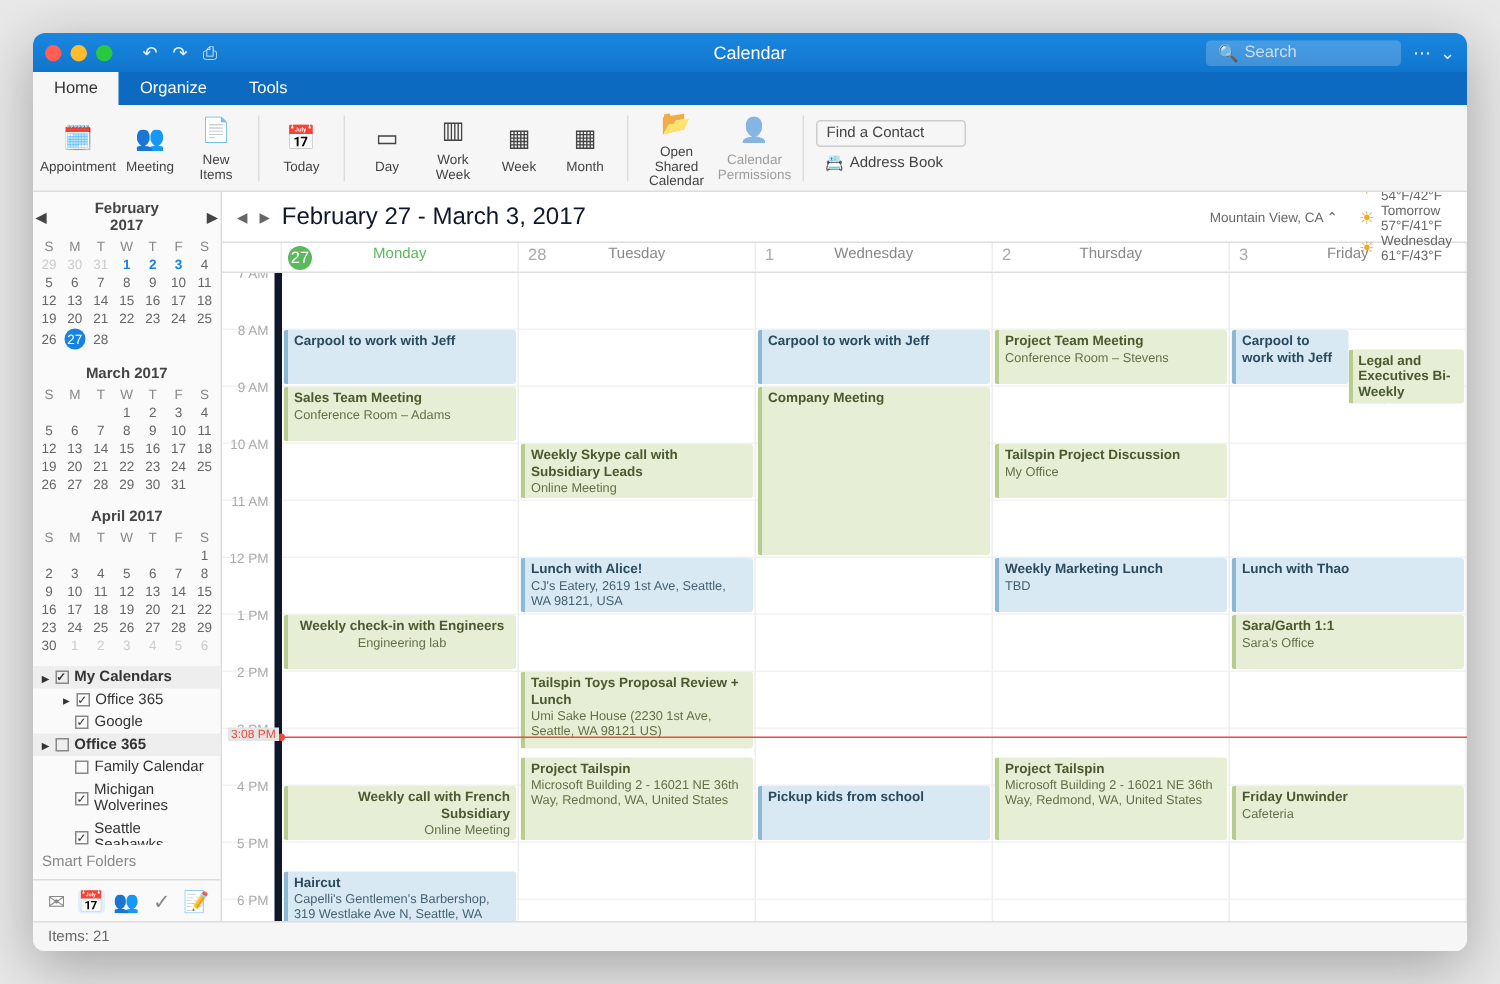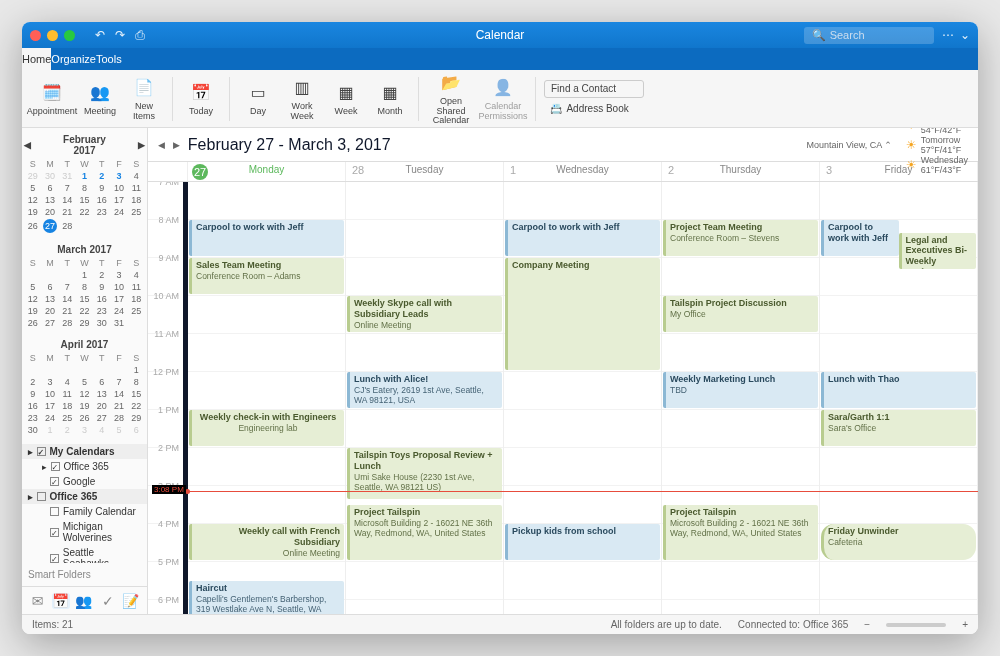--- a/index.html
+++ b/index.html
@@ -6,21 +6,21 @@
 body{background:#e8e8e8;display:flex;justify-content:center;align-items:center;height:656px;width:1000px}
 .window{width:956px;height:612px;background:#fff;border-radius:8px;box-shadow:0 10px 40px rgba(0,0,0,.3);overflow:hidden;display:flex;flex-direction:column}
 .titlebar{height:26px;background:linear-gradient(#1a86e0,#1076cc);display:flex;align-items:center;padding:0 8px;color:#fff;font-size:12px;position:relative}
 .traffic{display:flex;gap:6px}
 .dot{width:11px;height:11px;border-radius:50%}
 .dot.r{background:#ff5f57}.dot.y{background:#ffbd2e}.dot.g{background:#28c940}
 .titlebar-icons{display:flex;gap:10px;margin-left:20px;font-size:12px;opacity:.9}
 .title{position:absolute;left:50%;transform:translateX(-50%);font-size:12px}
 .search-box{margin-left:auto;background:rgba(255,255,255,.2);border-radius:3px;padding:2px 8px;width:130px;font-size:11px;color:#cde;display:flex;align-items:center;gap:4px}
 .tabs{height:22px;background:#0c6bc0;display:flex;align-items:stretch;font-size:11px}
-.tab{padding:0 0;color:#fff;display:flex;align-items:center;cursor:pointer}
+.tab{padding:0 14px;color:#fff;display:flex;align-items:center;cursor:pointer}
 .tab.active{background:#f6f6f6;color:#333}
 .ribbon{height:58px;background:#f6f6f6;border-bottom:1px solid #ddd;display:flex;align-items:center;padding:4px 6px;gap:4px}
 .ribbon-btn{display:flex;flex-direction:column;align-items:center;width:48px;font-size:9px;color:#444;cursor:pointer;text-align:center;line-height:1.1}
 .ribbon-btn.sm{width:40px}
 .ribbon-icon{width:24px;height:24px;margin-bottom:2px;display:flex;align-items:center;justify-content:center;font-size:16px}
 .ribbon-sep{width:1px;height:44px;background:#ddd;margin:0 4px}
 .ribbon-right{display:flex;flex-direction:column;gap:2px;font-size:10px;color:#444}
 .ribbon-right-item{display:flex;align-items:center;gap:4px;padding:2px 6px;border:1px solid #ccc;border-radius:3px;height:18px;width:100px}
 .ribbon-right-item.plain{border:none}
 .content{flex:1;display:flex;overflow:hidden}
@@ -63,21 +63,21 @@
 .time-slot span{position:relative;top:-5px}
 .days{flex:1;display:flex;position:relative}
 .day-col{flex:1;border-right:1px solid #eee;position:relative}
 .event{position:absolute;left:1px;right:1px;border-radius:2px;padding:2px 4px;font-size:9px;line-height:1.2;overflow:hidden;border-left:3px solid}
 .event.blue{background:#d9e9f3;border-left-color:#8cb8d4;color:#2a4a5e}
 .event.green{background:#e6eed5;border-left-color:#b8cc8f;color:#4a5a2e}
 .event .t{font-weight:600}
 .event .loc{font-size:8.5px;opacity:.85}
 .now-line{position:absolute;left:0;right:0;height:1px;background:#e74c3c;z-index:5}
 .now-line::before{content:"";position:absolute;left:-3px;top:-2px;width:5px;height:5px;background:#e74c3c;border-radius:50%}
-.now-label{position:absolute;left:-36px;top:-6px;font-size:8px;color:#e74c3c;background:#000000;padding:0 2px}
+.now-label{position:absolute;left:-36px;top:-6px;font-size:8px;color:#e74c3c;background:#e5e5e5;padding:0 2px}
 .statusbar{height:20px;background:#f6f6f6;border-top:1px solid #ddd;display:flex;align-items:center;padding:0 10px;font-size:10px;color:#666}
 .statusbar .right{margin-left:auto;display:flex;gap:16px;align-items:center}
 .arrow{font-size:9px;cursor:pointer}
 </style>
 </head>
 <body>
 
 <div class="window">
  <div class="titlebar">
   <div class="traffic">
@@ -597,36 +597,29 @@
                 <div class="t">Legal and Executives Bi-Weekly</div>
                 <div class="loc">Conference Room -</div>
               </div>
               <div class="event blue" style="top: 190px; height: 36px;">
                 <div class="t">Lunch with Thao</div>
               </div>
               <div class="event green" style="top: 228px; height: 36px;">
                 <div class="t">Sara/Garth 1:1</div>
                 <div class="loc">Sara's Office</div>
               </div>
-              <div class="event green" style="top: 342px; height: 36px; border-radius: 13px;">
+              <div class="event green" style="top: 342px; height: 36px;">
                 <div class="t">Friday Unwinder</div>
                 <div class="loc">Cafeteria</div>
               </div>
             </div>
             <div class="now-line" style="top: 308.94px;">
               <span class="now-label">3:08 PM</span>
             </div>
           </div>
    </div>
   </div>
  </div>
 
  <div class="statusbar">
   <span>Items: 21</span>
-  <div class="right">
-   <span>All folders are up to date.</span>
-   <span>Connected to: Office 365</span>
-   <span>−</span>
-   <span style="width:60px;height:4px;background:#ccc;border-radius:2px;display:inline-block"></span>
-   <span>+</span>
-  </div>
  </div>
 </div>
 
 </body></html>

